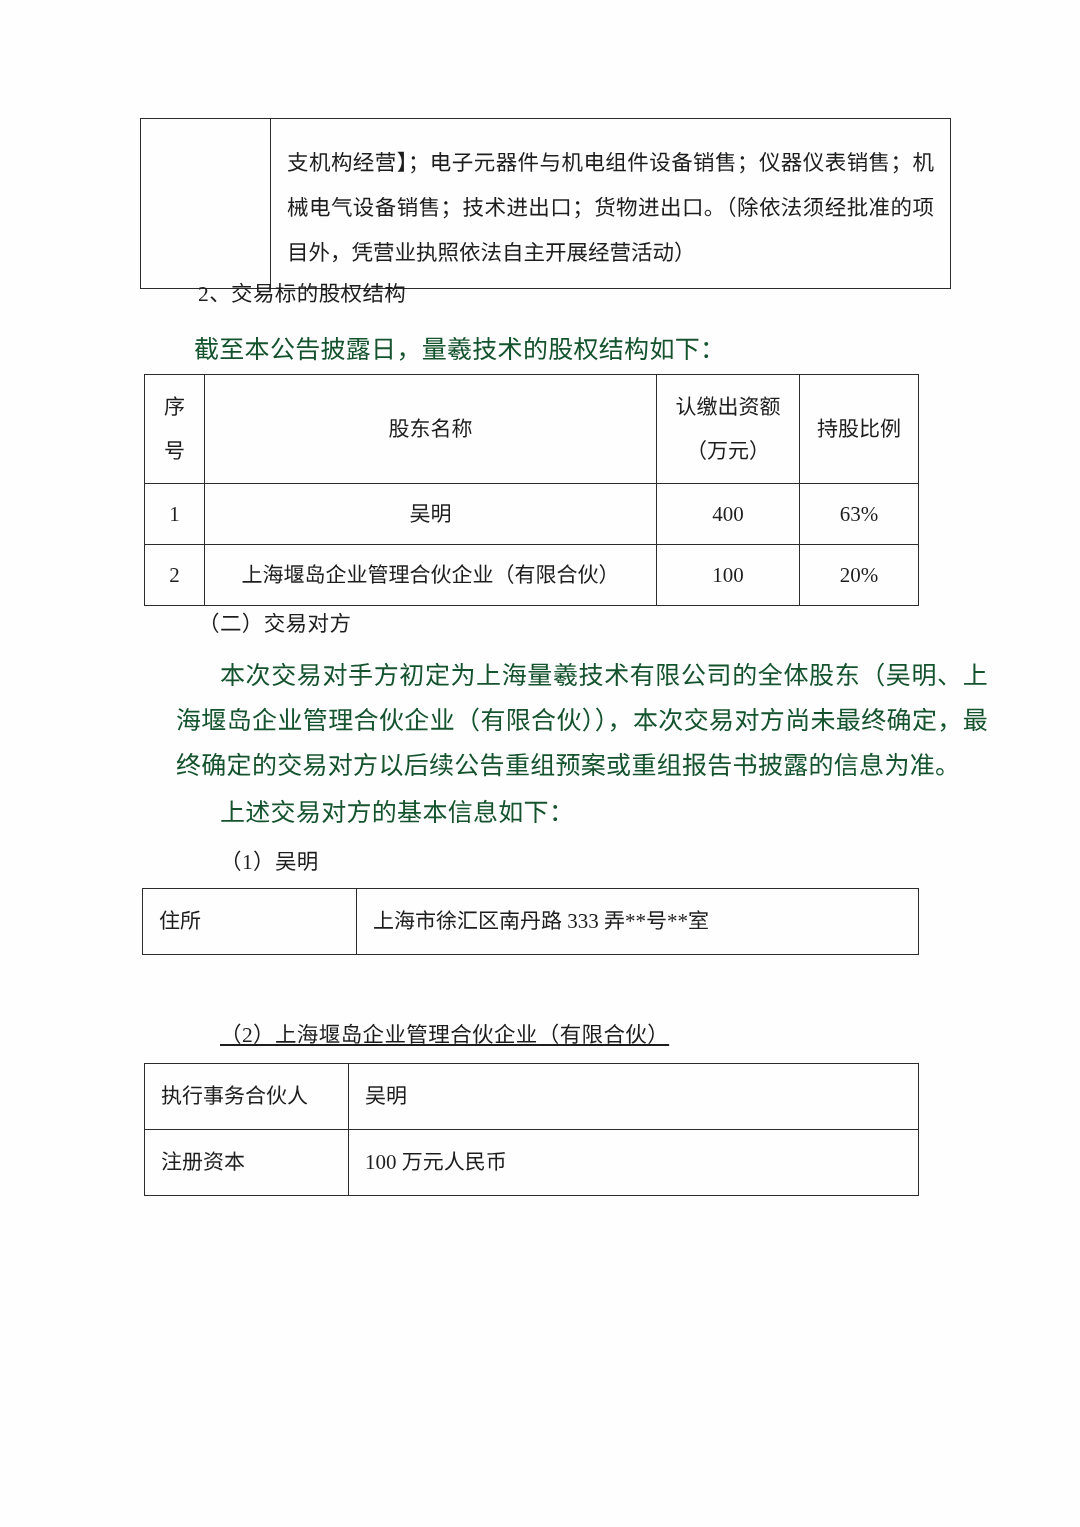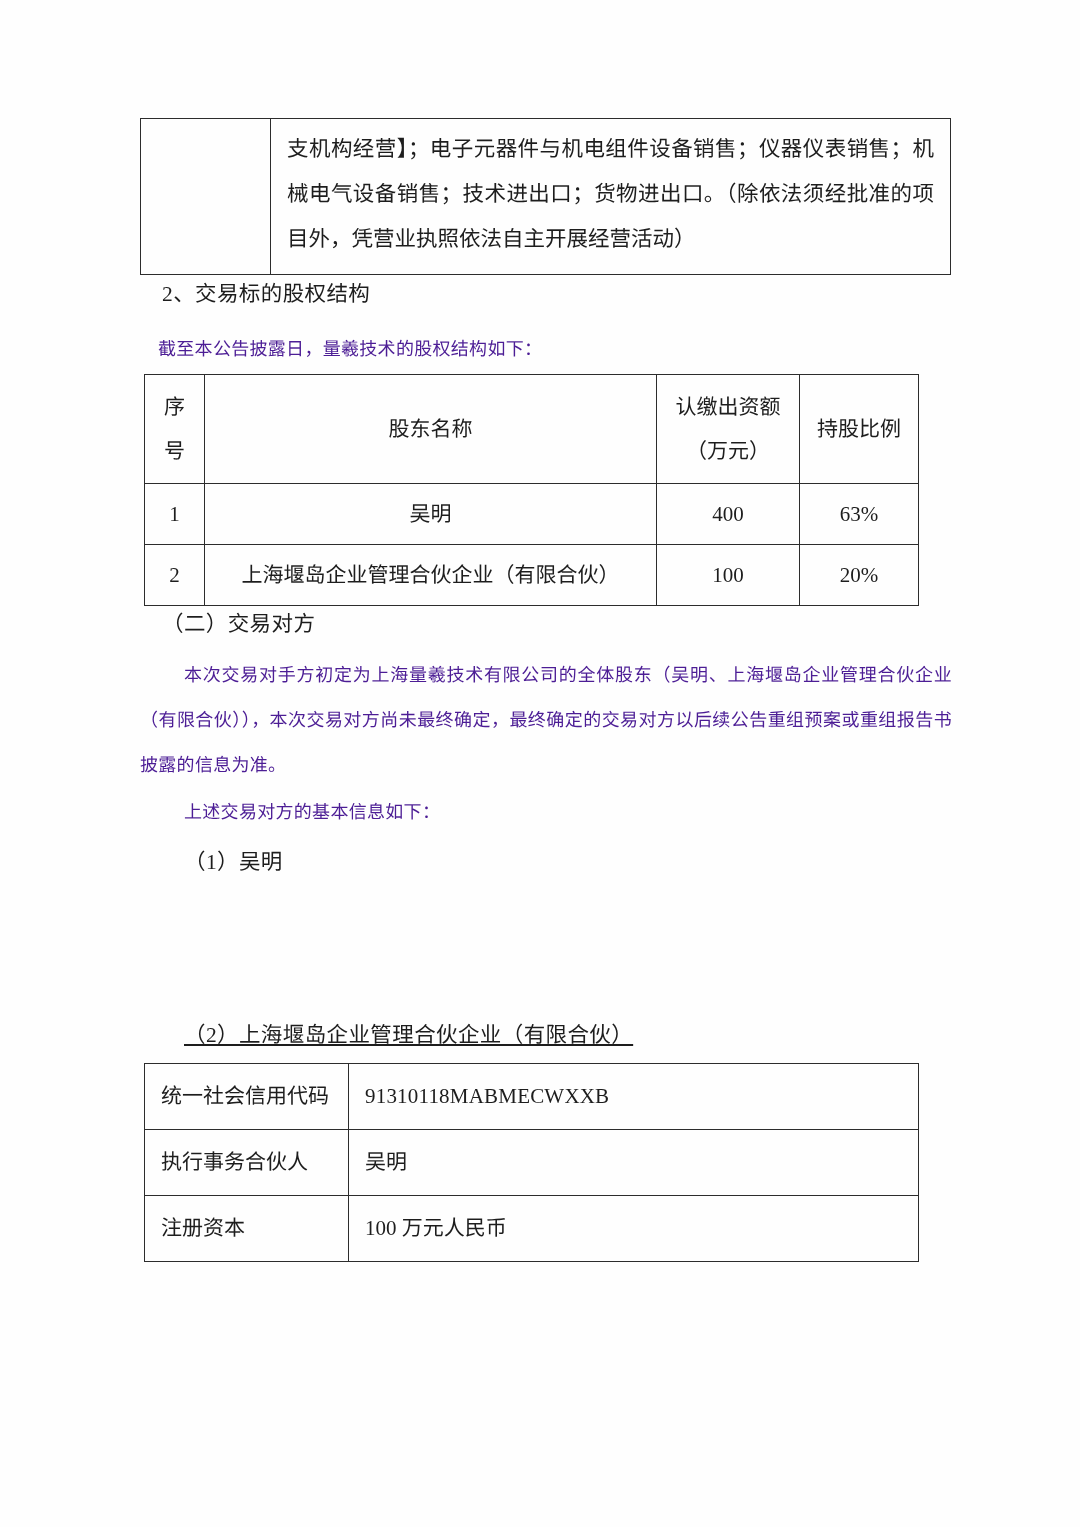--- a/index.html
+++ b/index.html
@@ -26,26 +26,26 @@
   }
   .content {
     position: absolute;
     left: 140px;
     top: 0;
     width: 812px;
   }
 
   
   .para {
-    font-size: 18px;
+    font-size: 25px;
     line-height: 45px;
     letter-spacing: 0.3px;
     text-align: justify;
     text-justify: inter-ideograph;
-    color: #4c1d95;
+    color: #14532d;
   }
   .para.indent {
     text-indent: 44px;
   }
   .heading {
     font-size: 21.5px;
     line-height: 45px;
     letter-spacing: 0.4px;
     text-indent: 22px;
     color: #1d1d1d;
@@ -76,21 +76,21 @@
   
   .tbl-top {
     position: absolute;
     left: 0px;
     top: 118px;
     width: 810px;
   }
   .tbl-top col.c1 { width: 130px; }
   .tbl-top col.c2 { width: 680px; }
   .tbl-top .body-text {
-    padding: 8px 16px 12px 16px;
+    padding: 22px 16px 12px 16px;
     line-height: 45px;
     font-size: 21.5px;
     text-align: justify;
     text-justify: inter-ideograph;
   }
 
   
   .tbl-equity {
     position: absolute;
     left: 4px;
@@ -147,21 +147,21 @@
     padding: 10px 16px;
     line-height: 45px;
     height: 42px;
   }
   .mono-ascii {
     font-family: "Liberation Serif", "DejaVu Serif", serif;
     letter-spacing: 0.2px;
   }
 
   
-  .abs { position: absolute; width: 812px; }
+  .abs { position: absolute; width: 812px; margin-left: 36px; }
 </style>
 </head>
 <body>
 
 <div class="page">
   <div class="content">
 
     <table class="tbl-top">
       <colgroup>
           <col class="c1">
@@ -221,35 +221,35 @@
     <div class="abs para indent" style="top: 790px;">上述交易对方的基本信息如下：</div>
 
     <div class="abs heading sub" style="top: 840px;">（1）吴明</div>
 
     <table class="tbl-person">
       <colgroup>
           <col class="c1">
           <col class="c2">
         </colgroup>
       <tbody>
+        <tr>
+          <td class="k c-left">住所</td>
+          <td class="v c-left">上海市徐汇区南丹路 333 弄**号**室</td>
+        </tr>
       </tbody>
     </table>
 
     <div class="abs heading sub" style="top: 1013px; text-decoration: underline;">（2）上海堰岛企业管理合伙企业（有限合伙）</div>
 
     <table class="tbl-company">
       <colgroup>
           <col class="c1">
           <col class="c2">
         </colgroup>
       <tbody>
-        <tr>
-          <td class="k c-left">统一社会信用代码</td>
-          <td class="v c-left mono-ascii">91310118MABMECWXXB</td>
-        </tr>
         <tr>
           <td class="k c-left">执行事务合伙人</td>
           <td class="v c-left">吴明</td>
         </tr>
         <tr>
           <td class="k c-left">注册资本</td>
           <td class="v c-left">100 万元人民币</td>
         </tr>
       </tbody>
     </table>

